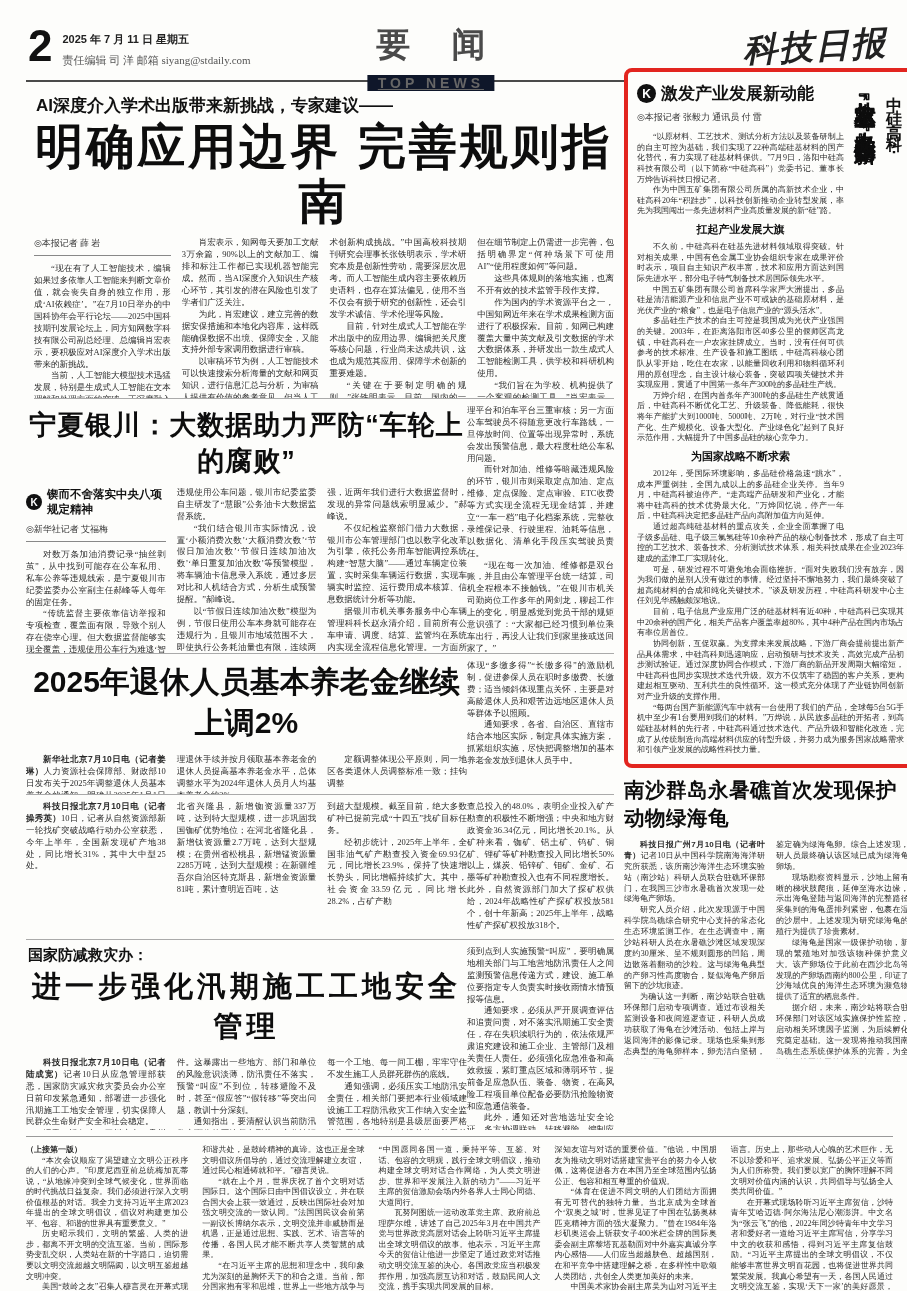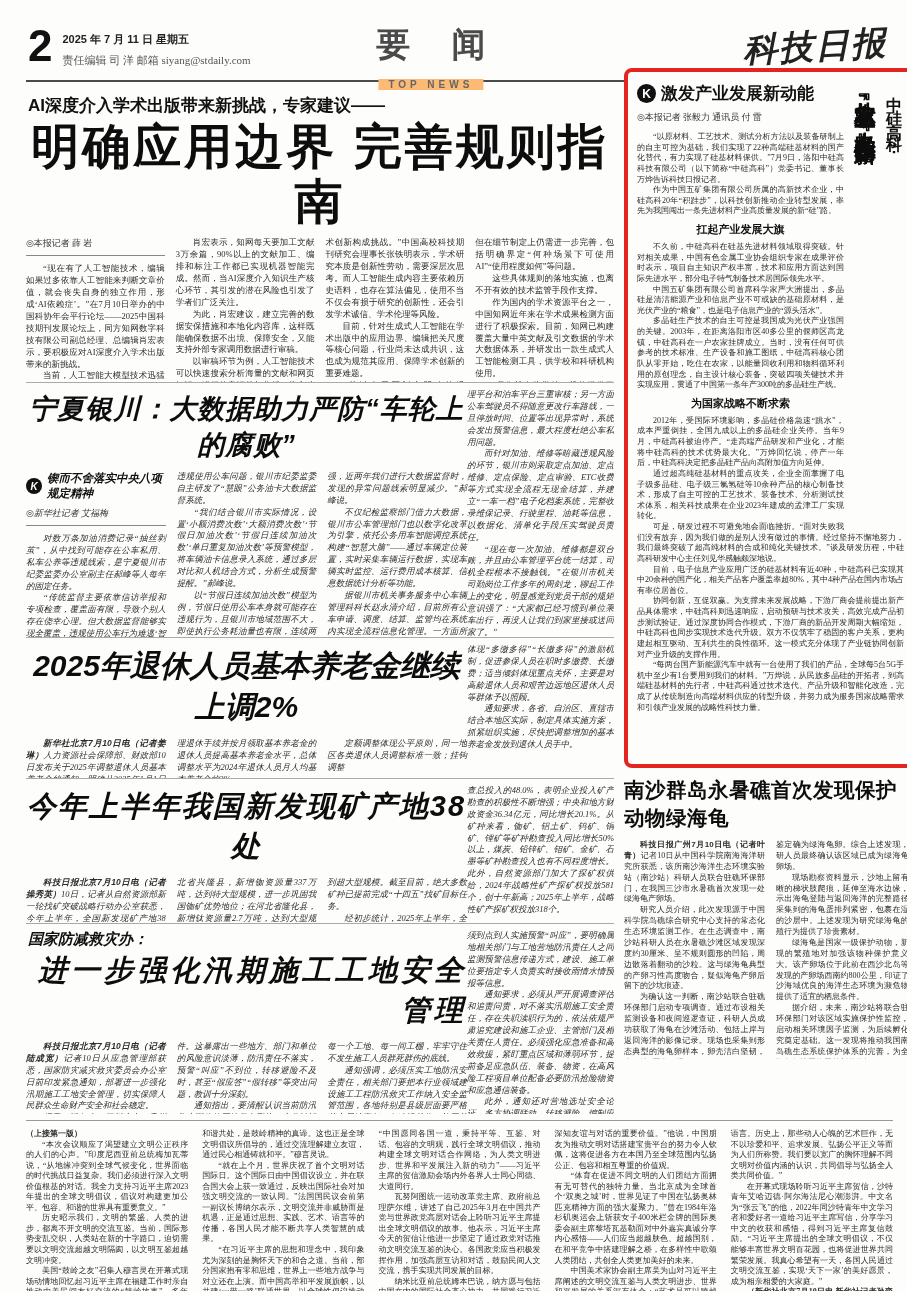--- a/index.html
+++ b/index.html
@@ -8,21 +8,21 @@
 
   
   .hdr{position:relative;height:66px;}
   .hdr-left{position:absolute;left:2px;top:4px;display:flex;align-items:flex-start;gap:10px;}
   .pagenum{font-family:"Liberation Sans","DejaVu Sans",sans-serif;font-size:44px;font-weight:900;line-height:0.9;color:#111;}
   .dateblock{padding-top:6px;}
   .dateline{font-family:"Liberation Sans","DejaVu Sans",sans-serif;font-size:11px;font-weight:bold;color:#222;}
   .editorline{font-size:11px;color:#555;margin-top:6px;}
   .hdr-center{position:absolute;left:50%;top:0;transform:translateX(-63%);text-align:center;width:220px;}
   .sec-cn{font-family:"Liberation Sans","DejaVu Sans",sans-serif;font-size:34px;font-weight:900;color:#4a4a4a;letter-spacing:16px;text-indent:16px;text-align:center;}
-  .sec-en{display:inline-block;background:#fdba74;font-family:"Liberation Sans","DejaVu Sans",sans-serif;font-size:10px;font-weight:bold;color:#666;letter-spacing:4px;padding:0 10px;position:relative;top:6px;}
+  .sec-en{display:inline-block;background:#0f172a;font-family:"Liberation Sans","DejaVu Sans",sans-serif;font-size:14px;font-weight:bold;color:#666;letter-spacing:4px;padding:0 10px;position:relative;top:6px;text-decoration:underline;}
   .masthead{position:absolute;right:6px;top:2px;font-size:34px;font-weight:bold;font-style:italic;color:#222;transform:rotate(-3deg);letter-spacing:2px;}
   .hdr-rule{border-bottom:2px solid #4a4a4a;margin-top:-8px;}
 
   
   .content{display:flex;gap:10px;margin-top:8px;}
   .left-region{width:588px;flex:none;}
   .right-region{width:293px;flex:none;margin-top:-22px;}
 
   
   .para{margin:0;font-size:8.5px;line-height:1.4;text-align:justify;text-indent:2em;}
@@ -30,45 +30,45 @@
   .para.cont{text-indent:0;}
   .para.b{font-weight:bold;}
   .cols{display:flex;gap:11px;}
   .col{flex:1;min-width:0;}
   .byline{font-size:9px;color:#333;border-bottom:1px solid #888;padding-bottom:5px;margin-bottom:7px;}
   .kbadge{display:flex;align-items:center;gap:5px;font-family:"Liberation Sans","DejaVu Sans",sans-serif;font-weight:900;color:#111;}
   .kcircle{display:inline-flex;align-items:center;justify-content:center;background:#111;color:#fff;border-radius:50%;font-family:"Liberation Sans","DejaVu Sans",sans-serif;font-weight:900;flex:none;}
 
   
   .art{overflow:hidden;}
-  .art-ai{height:288px;border-bottom:1px solid #aaa;padding-bottom:4px;}
+  .art-ai{height:288px;border-bottom:1px solid #aaa;padding-bottom:20px;margin-left:8px;}
   .ai-kicker{font-family:"Liberation Sans","DejaVu Sans",sans-serif;font-size:17px;font-weight:900;color:#111;margin:4px 0 2px 2px;}
   .ai-headline{font-family:"Liberation Sans","DejaVu Sans",sans-serif;font-size:48px;font-weight:900;color:#0d0d0d;text-align:center;letter-spacing:3px;line-height:1.15;margin-bottom:8px;}
 
-  .row34{display:flex;font-style:italic;}
+  .row34{display:flex;}
   .main34{flex:3;min-width:0;}
   .tailcol{flex:1;min-width:0;}
 
   
   .art-yc{height:244px;border-bottom:1px solid #aaa;padding:6px 0 4px;}
   .yc-headline{font-family:"Liberation Sans","DejaVu Sans",sans-serif;font-size:27px;font-weight:900;color:#0d0d0d;letter-spacing:1px;margin:2px 0 8px;text-align:center;}
   .yc-badge{font-size:11.5px;margin-bottom:6px;}
 
   
   .art-pen{height:130px;border-bottom:1px solid #aaa;padding:6px 0 4px;}
   .pen-headline{font-family:"Liberation Sans","DejaVu Sans",sans-serif;font-size:30px;font-weight:900;color:#0d0d0d;text-align:center;margin:2px 0 10px;}
 
   
   .art-min{height:134px;border-bottom:1px solid #aaa;padding:6px 0 4px;}
   .min-headline{font-family:"Liberation Sans","DejaVu Sans",sans-serif;font-size:29px;font-weight:900;color:#0d0d0d;text-align:center;letter-spacing:2px;margin:2px 0 10px;}
 
   
   .art-fl{height:184px;padding:6px 0 0;}
   .fl-kicker{font-size:15px;font-weight:bold;color:#111;margin:0 0 2px 2px;}
-  .fl-headline{font-family:"Liberation Sans","DejaVu Sans",sans-serif;font-size:29px;font-weight:900;color:#0d0d0d;text-align:right;letter-spacing:4px;margin:0 0 10px;}
+  .fl-headline{font-family:"Liberation Sans","DejaVu Sans",sans-serif;font-size:29px;font-weight:900;color:#0d0d0d;text-align:center;letter-spacing:4px;margin:0 0 10px;}
 
   
   .redbox{border:4px solid #e2251f;border-radius:8px;padding:10px 9px 8px;height:700px;box-sizing:border-box;overflow:hidden;background:#fdfdfb;}
   .rb-badge{font-size:17px;margin-bottom:6px;}
   .rb-badge .kcircle{width:19px;height:19px;font-size:12px;}
   .rb-byline{font-size:9px;border-bottom:none;padding-bottom:2px;margin-bottom:6px;}
   .rb .para{font-size:8px;line-height:1.33;}
   .vh{float:right;writing-mode:vertical-rl;height:448px;padding:2px 0 0 6px;margin-left:4px;}
   .vh-small{font-family:"Liberation Sans","DejaVu Sans",sans-serif;font-size:16px;font-weight:bold;color:#111;letter-spacing:13px;margin-left:6px;}
   .vh-big{font-family:"Liberation Sans","DejaVu Sans",sans-serif;font-size:22px;font-weight:900;color:#0d0d0d;line-height:1.05;letter-spacing:1px;}
@@ -208,21 +208,20 @@
 
           <p class="para cont"><b class="lead"></b><span class="txt">体现“多缴多得”“长缴多得”的激励机制，促进参保人员在职时多缴费、长缴费；适当倾斜体现重点关怀，主要是对高龄退休人员和艰苦边远地区退休人员等群体予以照顾。</span></p>
               <p class="para"><b class="lead"></b><span class="txt">通知要求，各省、自治区、直辖市结合本地区实际，制定具体实施方案，抓紧组织实施，尽快把调整增加的基本养老金发放到退休人员手中。</span></p>
             </div>
         </div>
       </div>
 
       <div class="art art-min">
         <div class="row34">
           <div class="main34">
-            <div class="min-headline">今年上半年我国新发现矿产地38处</div>
             <div class="cols">
               <div class="col">
 
               <p class="para"><b class="lead">科技日报北京7月10日电（记者操秀英）</b><span class="txt">10日，记者从自然资源部新一轮找矿突破战略行动办公室获悉，今年上半年，全国新发现矿产地38处，同比增长31%，其中大中型25处。</span></p>
                 </div>
               <div class="col">
 
               <p class="para cont"><b class="lead"></b><span class="txt">北省兴隆县，新增铷资源量337万吨，达到特大型规模，进一步巩固我国铷矿优势地位；在河北省隆化县，新增钛资源量2.7万吨，达到大型规模；在贵州省松桃县，新增锰资源量2285万吨，达到大型规模；在新疆维吾尔自治区特克斯县，新增金资源量81吨，累计查明近百吨，达</span></p>
                 </div>
               <div class="col">
@@ -289,20 +288,21 @@
 
         <p class="para"><b class="lead"></b><span class="txt">“以原材料、工艺技术、测试分析方法以及装备研制上的自主可控为基础，我们实现了22种高端硅基材料的国产化替代，有力实现了硅基材料保供。”7月9日，洛阳中硅高科技有限公司（以下简称“中硅高科”）党委书记、董事长万烨告诉科技日报记者。</span></p>
             <p class="para"><b class="lead"></b><span class="txt">作为中国五矿集团有限公司所属的高新技术企业，中硅高科20年“积跬步”，以科技创新推动企业转型发展，率先为我国闯出一条先进材料产业高质量发展的新“硅”路。</span></p>
           </div>
         <div class="rb-sub">扛起产业发展大旗</div>
         <div>
 
         <p class="para"><b class="lead"></b><span class="txt">不久前，中硅高科在硅基先进材料领域取得突破。针对相关成果，中国有色金属工业协会组织专家在成果评价时表示，项目自主知识产权丰富，技术和应用方面达到国际先进水平，部分电子特气制备技术居国际领先水平。</span></p>
             <p class="para"><b class="lead"></b><span class="txt">中国五矿集团有限公司首席科学家严大洲提出，多晶硅是清洁能源产业和信息产业不可或缺的基础原材料，是光伏产业的“粮食”，也是电子信息产业的“源头活水”。</span></p>
             <p class="para"><b class="lead"></b><span class="txt">多晶硅生产技术的自主可控是我国成为光伏产业强国的关键。2003年，在距离洛阳市区40多公里的偃师区高龙镇，中硅高科在一户农家挂牌成立。当时，没有任何可供参考的技术标准、生产设备和施工图纸，中硅高科核心团队从零开始，吃住在农家，以能量回收利用和物料循环利用的原创理念，自主设计核心装备，突破四项关键技术并实现应用，贯通了中国第一条年产300吨的多晶硅生产线。</span></p>
+            <p class="para"><b class="lead"></b><span class="txt">万烨介绍，在国内首条年产300吨的多晶硅生产线贯通后，中硅高科不断优化工艺、升级装备、降低能耗，很快将年产能扩大到1000吨、5000吨、2万吨，对行业“技术国产化、生产规模化、设备大型化、产业绿色化”起到了良好示范作用，大幅提升了中国多晶硅的核心竞争力。</span></p>
           </div>
         <div class="rb-sub">为国家战略不断求索</div>
         <div>
 
         <p class="para"><b class="lead"></b><span class="txt">2012年，受国际环境影响，多晶硅价格急速“跳水”，成本严重倒挂，全国九成以上的多晶硅企业关停。当年9月，中硅高科被迫停产。“走高端产品研发和产业化，才能将中硅高科的技术优势最大化。”万烨回忆说，停产一年后，中硅高科决定把多晶硅产品向高附加值方向延伸。</span></p>
             <p class="para"><b class="lead"></b><span class="txt">通过超高纯硅基材料的重点攻关，企业全面掌握了电子级多晶硅、电子级三氯氢硅等10余种产品的核心制备技术，形成了自主可控的工艺技术、装备技术、分析测试技术体系，相关科技成果在企业2023年建成的孟津工厂实现转化。</span></p>
             <p class="para"><b class="lead"></b><span class="txt">可是，研发过程不可避免地会面临挫折。“面对失败我们没有放弃，因为我们做的是别人没有做过的事情。经过坚持不懈地努力，我们最终突破了超高纯材料的合成和纯化关键技术。”谈及研发历程，中硅高科研发中心主任刘见华感触颇深地说。</span></p>
             <p class="para"><b class="lead"></b><span class="txt">目前，电子信息产业应用广泛的硅基材料有近40种，中硅高科已实现其中20余种的国产化，相关产品客户覆盖率超80%，其中4种产品在国内市场占有率位居首位。</span></p>
             <p class="para"><b class="lead"></b><span class="txt">协同创新，互促双赢。为支撑未来发展战略，下游厂商会提前提出新产品具体需求，中硅高科则迅速响应，启动预研与技术攻关，高效完成产品初步测试验证。通过深度协同合作模式，下游厂商的新品开发周期大幅缩短，中硅高科也同步实现技术迭代升级。双方不仅筑牢了稳固的客户关系，更构建起相互驱动、互利共生的良性循环。这一模式充分体现了产业链协同创新对产业升级的支撑作用。</span></p>
             <p class="para"><b class="lead"></b><span class="txt">“每两台国产新能源汽车中就有一台使用了我们的产品，全球每5台5G手机中至少有1台要用到我们的材料。”万烨说，从民族多晶硅的开拓者，到高端硅基材料的先行者，中硅高科通过技术迭代、产品升级和智能化改造，完成了从传统制造向高端材料供应的转型升级，并努力成为服务国家战略需求和引领产业发展的战略性科技力量。</span></p>

